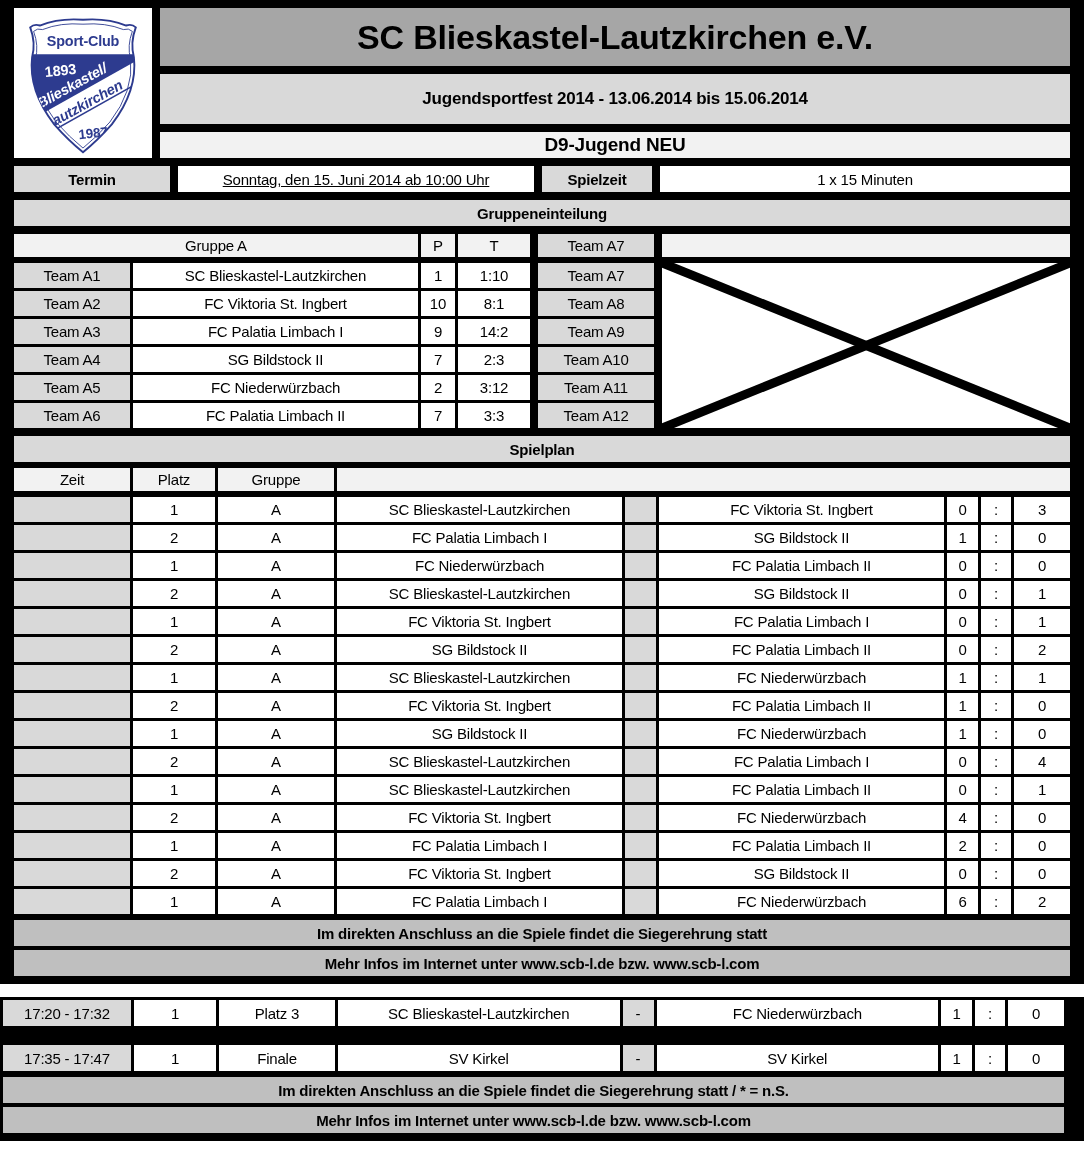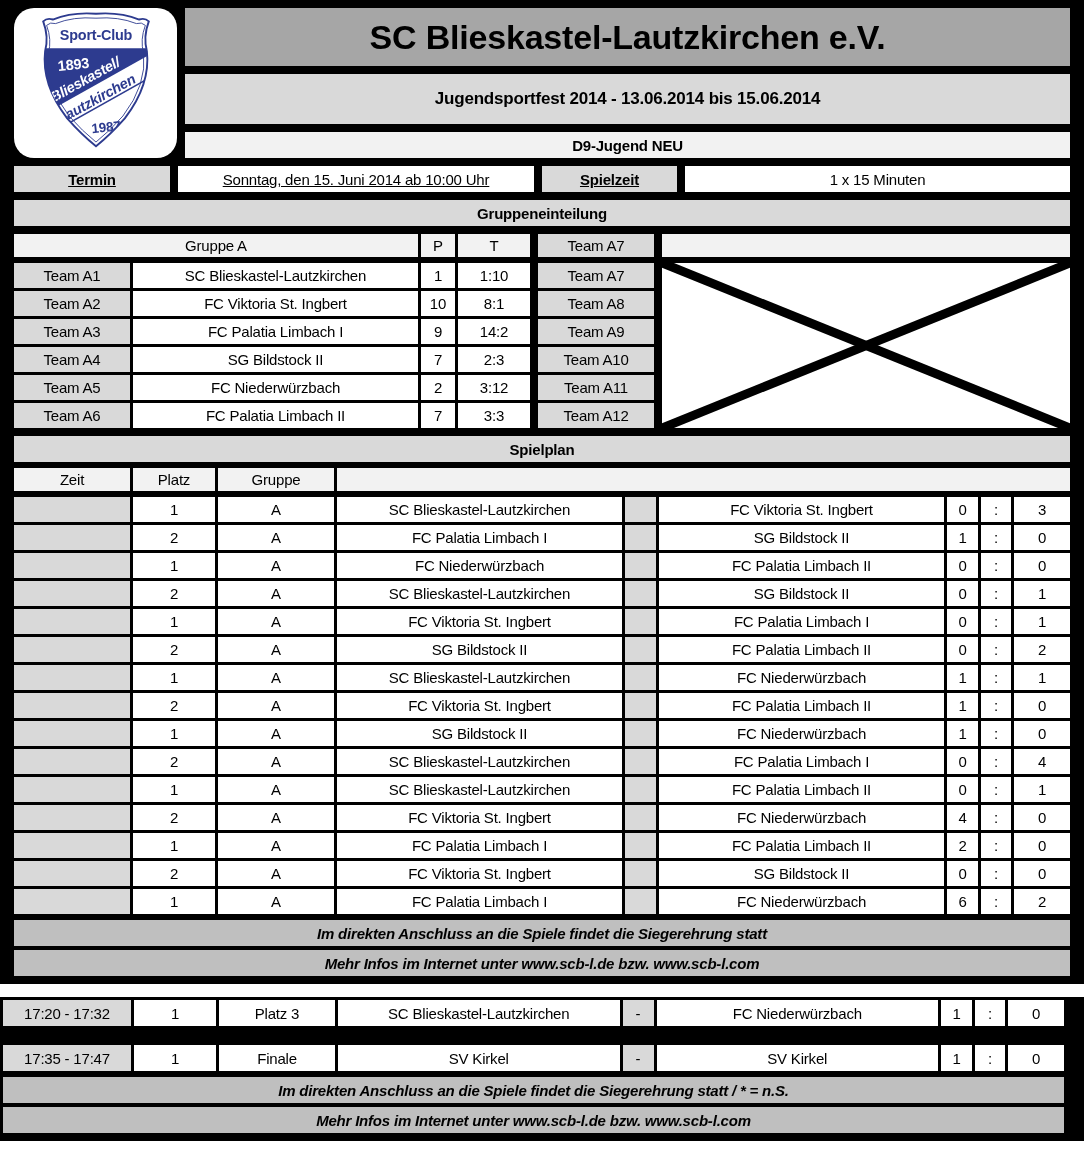--- a/index.html
+++ b/index.html
@@ -18,38 +18,38 @@
     font-family:"Liberation Sans", sans-serif;color:#000;
     letter-spacing:-0.2px;
   }
   .doc{
     width:1084px;background:var(--frame);
     padding:8px 14px 8px 14px;
   }
   .cell{display:flex;align-items:center;justify-content:center;background:var(--cell-white);font-size:15px;line-height:1;}
   .lab{background:var(--label-cell);}
   .hcell{background:var(--header-cell);}
-  .bold{font-weight:bold;text-decoration:underline;}
+  .bold{font-weight:bold;}
 
   
   .hdr{display:flex;gap:8px;height:150px;}
-  .logo-cell{width:163px;background:#fff;display:flex;align-items:flex-start;justify-content:center;border-radius:20px;}
+  .logo-cell{width:138px;background:#fff;display:flex;align-items:flex-end;justify-content:center;}
   .hdr-right{flex:1;display:flex;flex-direction:column;gap:8px;}
   .title-bar{height:58px;background:var(--title-bar);display:flex;align-items:center;justify-content:center;
     font-size:34px;font-weight:bold;}
   .subtitle-bar{height:50px;background:var(--section-bar);display:flex;align-items:center;justify-content:center;
     font-size:17px;font-weight:bold;}
   .division-bar{height:26px;background:var(--header-cell);display:flex;align-items:center;justify-content:center;
-    font-size:15px;font-weight:bold;}
+    font-size:19px;font-weight:bold;}
 
   
   .termin-row{display:flex;gap:8px;height:26px;margin-top:8px;}
   .termin-row .w-label1{width:156px;}
   .termin-row .w-val1{width:356px;text-decoration:underline;}
-  .termin-row .w-label2{width:135px;}
+  .termin-row .w-label2{width:110px;}
   .termin-row .w-val2{flex:1;}
 
   .section-bar{height:26px;margin-top:8px;background:var(--section-bar);
     display:flex;align-items:center;justify-content:center;font-size:15px;font-weight:bold;}
 
   
   .group{display:flex;gap:8px;margin-top:8px;}
   .group-left{width:516px;display:flex;flex-direction:column;}
   .group-left .ghead{display:flex;gap:3px;height:23px;}
   .ghead .gname{width:404px;}
@@ -82,21 +82,21 @@
   .mrow .c-zeit{width:116px;background:var(--label-cell);}
   .mrow .c-platz{width:82px;}
   .mrow .c-gruppe{width:116px;}
   .mrow .c-home{flex:1;}
   .mrow .c-sep{width:31px;background:var(--label-cell);}
   .mrow .c-away{flex:1;}
   .mrow .c-s1{width:31px;}
   .mrow .c-colon{width:30px;}
   .mrow .c-s2{width:56px;}
   .footer-bar{height:26px;background:var(--footer-bar);display:flex;align-items:center;justify-content:center;
-    font-size:15px;font-weight:bold;font-style:italic;}
+    font-size:15px;font-weight:bold;}
   .footer-bar.first{margin-top:6px;}
   .footer-bar.second{margin-top:4px;}
 
   
   .finals{width:1084px;margin-top:13px;background:var(--frame);
     padding:3px 20px 8px 3px;}
   .finals .mrow{height:26px;}
   .finals .mrow + .mrow{margin-top:19px;}
   .finals .c-zeit{width:128px;font-size:15px;}
   .finals .footer-bar.first{margin-top:6px;}

